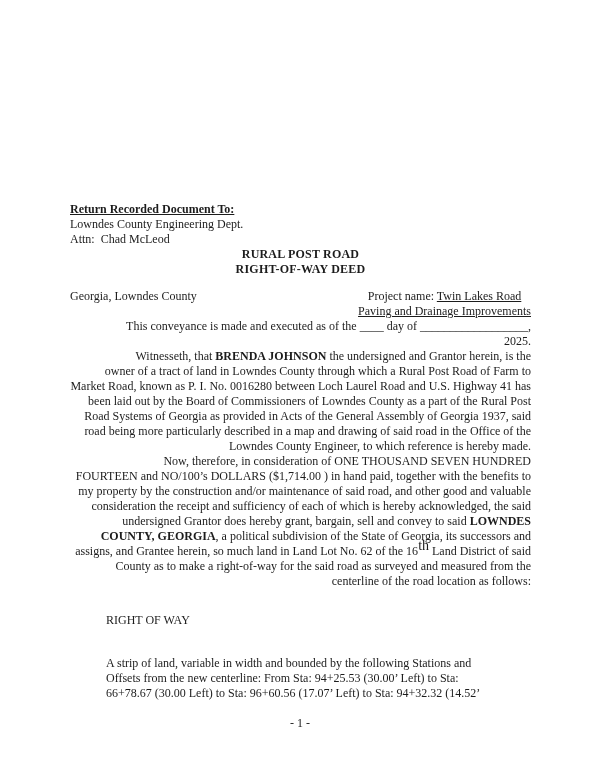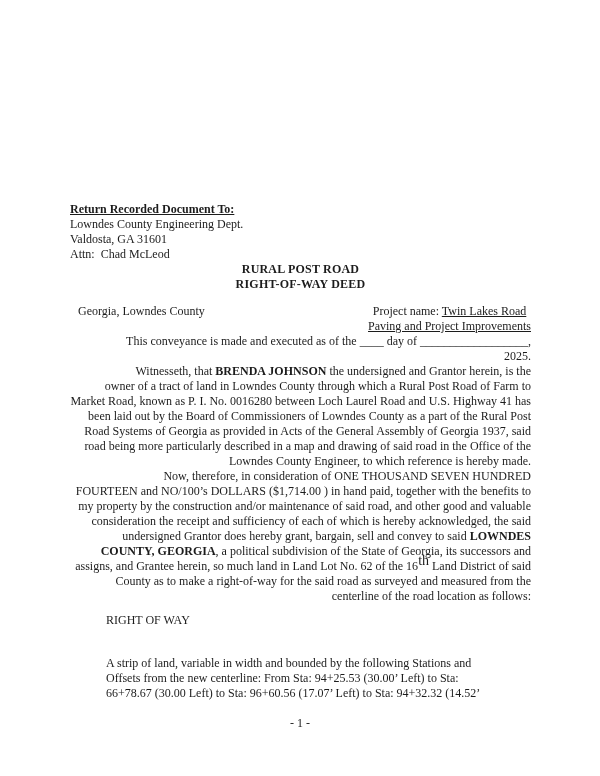--- a/index.html
+++ b/index.html
@@ -26,33 +26,32 @@
   .doc-title {
     text-align: center;
     font-weight: bold;
     letter-spacing: 0.2px;
   }
   .meta-row {
     margin-top: 12px;
     display: flex;
     justify-content: space-between;
     align-items: flex-start;
-    margin-left: 8px;
   }
   .project-block { text-align: center; }
   p.para {
     margin: 0;
     text-indent: 36px;
     text-align: right;
   }
   .p-conveyance { margin-top: 11px; }
   .p-witness   { margin-top: 10px; text-align: justify; }
   .p-consider  { margin-top: 6px;  text-align: justify; }
   .row-heading {
-    margin-top: 9px;
+    margin-top: 24px;
     margin-left: 36px;
   }
   .strip-block {
     margin-top: 28px;
     margin-left: 36px;
     width: 400px;
   }
   sup { font-size: 14px; line-height: 0; }
   .footer {
     position: absolute;
@@ -63,34 +62,33 @@
   }
 </style>
 </head>
 <body>
 
 <div class="page">
 
   <div class="return-block">
     <div class="bold ul">Return Recorded Document To:</div>
     <div>Lowndes County Engineering Dept.</div>
-    <div>Valdosta, GA 31601</div>
     <div>Attn:  Chad McLeod</div>
   </div>
 
   <div class="doc-title">
     <div>RURAL POST ROAD</div>
     <div>RIGHT-OF-WAY DEED</div>
   </div>
 
   <div class="meta-row">
     <div>Georgia, Lowndes County</div>
     <div class="project-block">
       <div><span>Project name: </span><span class="ul">Twin Lakes Road</span></div>
-      <div class="ul">Paving and Project Improvements</div>
+      <div class="ul">Paving and Drainage Improvements</div>
     </div>
   </div>
 
   <p class="para p-conveyance"><span>This conveyance is made and executed as of the </span><span>____</span><span> day of </span><span>__________________</span><span>, 2025.</span></p>
 
   <p class="para p-witness"><span>Witnesseth, that </span><b>BRENDA JOHNSON</b><span> the undersigned and Grantor herein, is the owner of a tract of land in Lowndes County through which a Rural Post Road of Farm to Market Road, known as P. I. No. 0016280 between Loch Laurel Road and U.S. Highway 41 has been laid out by the Board of Commissioners of Lowndes County as a part of the Rural Post Road Systems of Georgia as provided in Acts of the General Assembly of Georgia 1937, said road being more particularly described in a map and drawing of said road in the Office of the Lowndes County Engineer, to which reference is hereby made.</span></p>
 
   <p class="para p-consider"><span>Now, therefore, in consideration of ONE THOUSAND SEVEN HUNDRED FOURTEEN and NO/100’s DOLLARS ($1,714.00 ) in hand paid, together with the benefits to my property by the construction and/or maintenance of said road, and other good and valuable consideration the receipt and sufficiency of each of which is hereby acknowledged, the said undersigned Grantor does hereby grant, bargain, sell and convey to said </span><b>LOWNDES COUNTY, GEORGIA</b><span>, a political subdivision of the State of Georgia, its successors and assigns, and Grantee herein, so much land in Land Lot No. 62 of the 16</span><sup>th</sup><span> Land District of said County as to make a right-of-way for the said road as surveyed and measured from the centerline of the road location as follows:</span></p>
 
   <div class="row-heading">RIGHT OF WAY</div>

